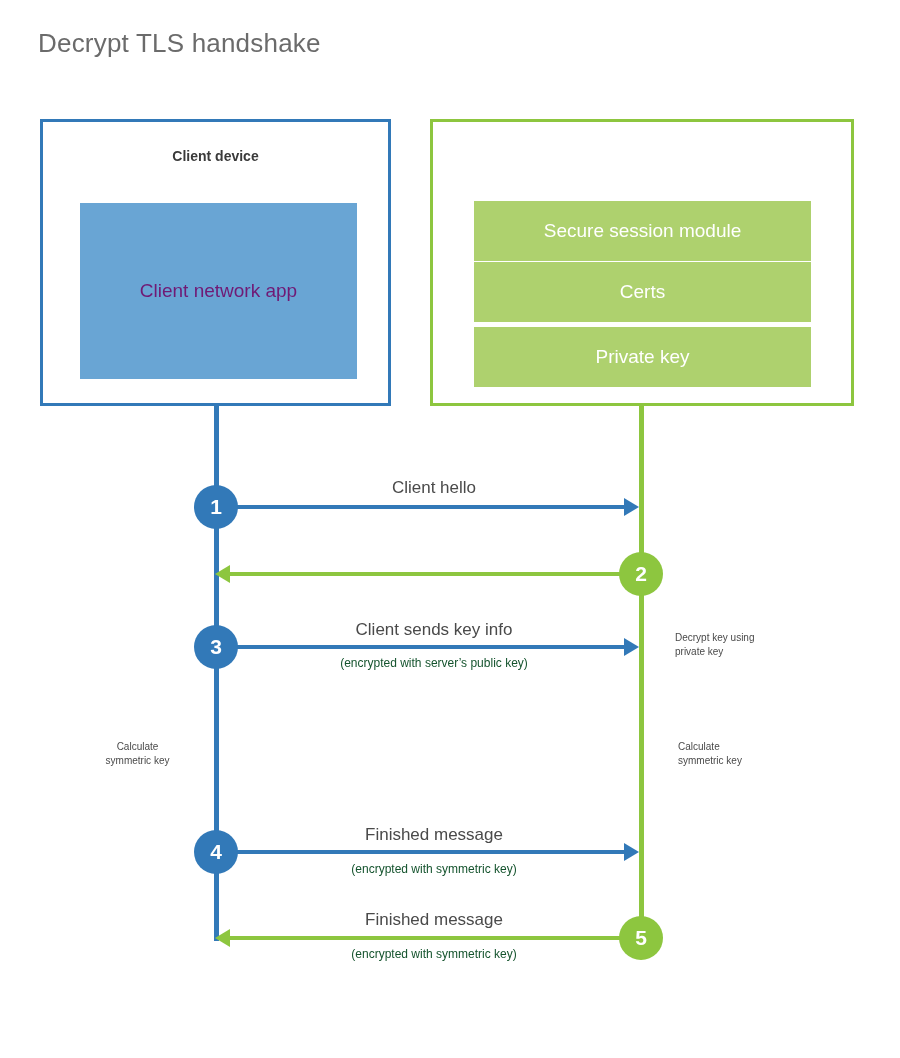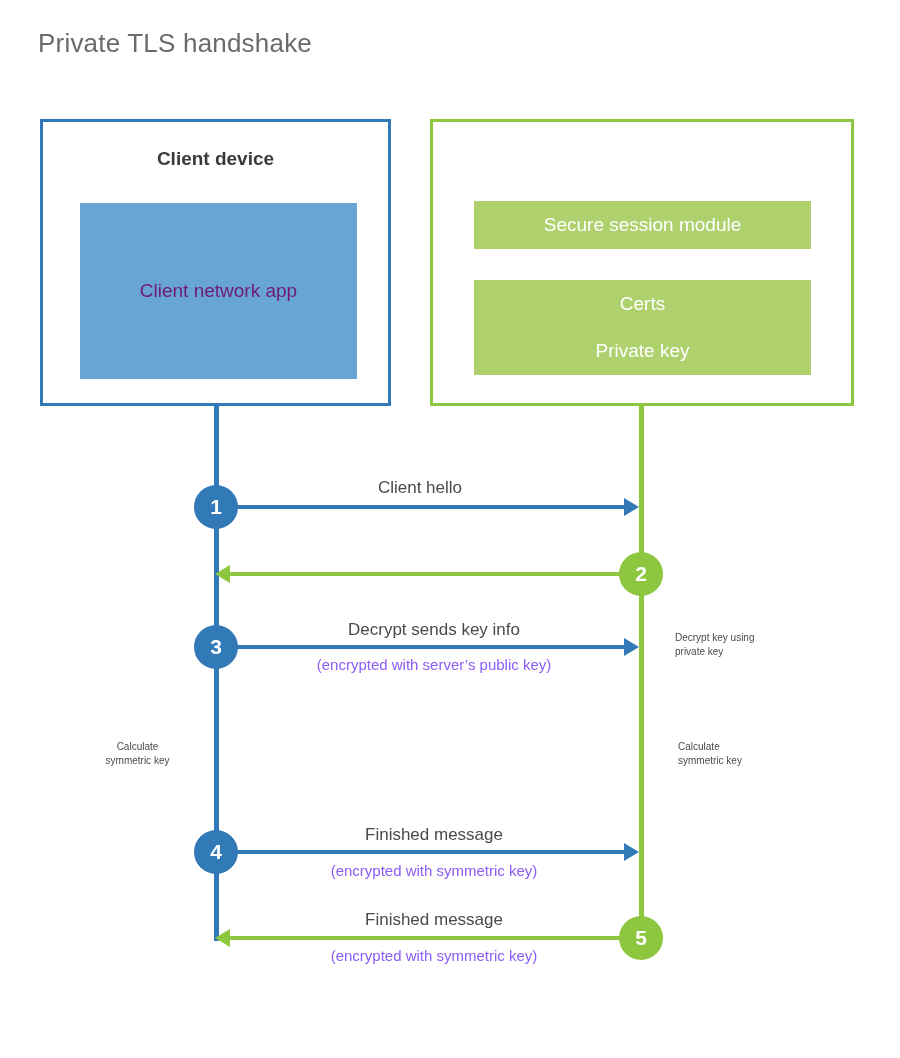--- a/index.html
+++ b/index.html
@@ -52,21 +52,21 @@
     width: 424px;
     height: 287px;
     border: 3px solid #8dc63f;
   }
   .party-title {
     position: absolute;
     left: 0;
     right: 0;
     top: 26px;
     text-align: center;
-    font-size: 19px;
+    font-size: 14px;
     font-weight: bold;
     color: #3a3a3a;
   }
 
   
   #client-app-block {
     position: absolute;
     left: 37px;
     top: 81px;
     width: 277px;
@@ -80,32 +80,32 @@
     justify-content: center;
     text-align: center;
     line-height: 1.35;
     padding: 0 10px;
     box-sizing: border-box;
   }
   .server-block {
     position: absolute;
     left: 41px;
     width: 337px;
-    height: 48px;
+    height: 60px;
     background: #aed16e;
     color: #ffffff;
     font-size: 19px;
     font-weight: 300;
     display: flex;
     align-items: center;
     justify-content: center;
     text-align: center;
   }
   #server-block-0 { top: 79px; }
-  #server-block-1 { top: 158px; }
+  #server-block-1 { top: 140px; }
   #server-block-2 { top: 205px; }
 
   
   .lifeline {
     position: absolute;
     width: 5px;
   }
   #client-lifeline {
     left: 214px;
     top: 406px;
@@ -158,68 +158,68 @@
     position: absolute;
     text-align: center;
     color: #4a4a4a;
     font-size: 17px;
     font-weight: 300;
     white-space: nowrap;
   }
   .msg-sublabel {
     position: absolute;
     text-align: center;
-    color: #8b5cf6;
-    font-size: 15px;
+    color: #14532d;
+    font-size: 12px;
     font-weight: 300;
     white-space: nowrap;
   }
 
   
   .side-note {
     position: absolute;
     color: #4a4a4a;
     font-size: 10px;
     font-weight: 300;
     line-height: 1.35;
   }
   .side-note.right-side { text-align: left; }
   .side-note.left-side  { text-align: center; }
 </style>
 </head>
 <body>
 
 <div class="stage">
 
-  <div id="page-title">Private TLS handshake</div>
+  <div id="page-title">Decrypt TLS handshake</div>
 
   <div class="party-box" id="client-box">
     <div class="party-title">Client device</div>
     <div id="client-app-block">Client network app</div>
   </div>
 
   <div class="party-box" id="server-box">
     <div class="server-block" id="server-block-0">Secure session module</div>
     <div class="server-block" id="server-block-1">Certs</div>
     <div class="server-block" id="server-block-2">Private key</div>
   </div>
 
   <div class="lifeline" id="client-lifeline"></div>
   <div class="lifeline" id="server-lifeline"></div>
 
-  <div class="msg-label" style="left:214px; top:478px; width:412px;">Client hello</div>
+  <div class="msg-label" style="left:228px; top:478px; width:412px;">Client hello</div>
   <div class="msg-line blue" style="left:216px; top:505px; width:408px;"></div>
   <div class="arrow-head right blue" style="left:624px; top:498px;"></div>
   <div class="step-circle blue" style="left:194px; top:485px;">1</div>
 
   <div class="msg-line green" style="left:230px; top:572px; width:394px;"></div>
   <div class="arrow-head left green" style="left:215px; top:565px;"></div>
   <div class="step-circle green" style="left:619px; top:552px;">2</div>
 
-  <div class="msg-label" style="left:228px; top:620px; width:412px;">Decrypt sends key info</div>
+  <div class="msg-label" style="left:228px; top:620px; width:412px;">Client sends key info</div>
   <div class="msg-line blue" style="left:216px; top:645px; width:408px;"></div>
   <div class="arrow-head right blue" style="left:624px; top:638px;"></div>
   <div class="msg-sublabel" style="left:228px; top:656px; width:412px;">(encrypted with server’s public key)</div>
   <div class="step-circle blue" style="left:194px; top:625px;">3</div>
 
   <div class="side-note right-side" style="left:675px; top:631px; width:180px; white-space:pre-line;">Decrypt key using
 private key</div>
 
   <div class="side-note left-side" style="left:60px; top:740px; width:155px; white-space:pre-line;">Calculate
 symmetric key</div>

